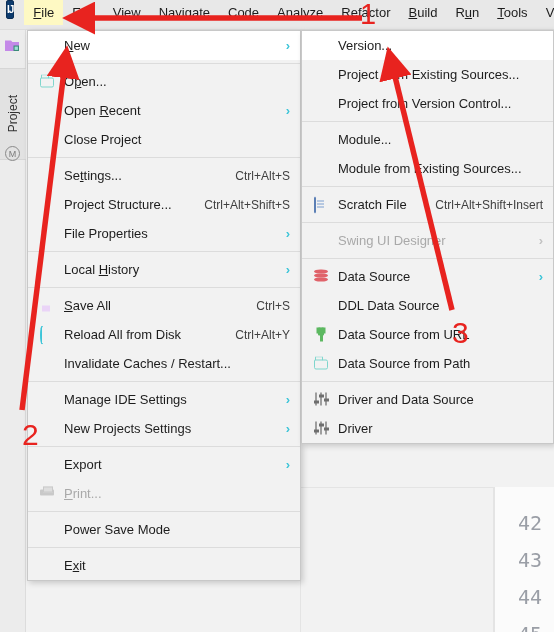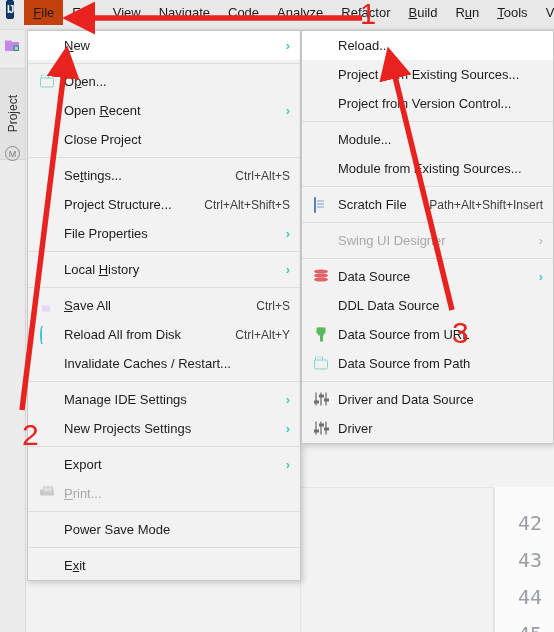--- a/index.html
+++ b/index.html
@@ -21,21 +21,21 @@
     width: 19px; height: 19px; margin-left: 6px; margin-right: 10px;
     background: linear-gradient(135deg,#0d3b6e 0%, #0d3b6e 100%);
     border: 1px solid #0a2d55; border-radius: 2px;
     color: #fff; font-size: 10px; font-weight: bold;
     display: flex; align-items: center; justify-content: center;
     letter-spacing: -1px;
   }
   .mb-item {
     font-size: 13px; color: #1c1c1c; padding: 5px 9px; white-space: nowrap;
   }
-  .mb-item.active { background: #c2410c; }
+  .mb-item.active { background: #fef9c3; }
   .mb-item u { text-decoration: underline; }
 
   
   .sidebar {
     position: absolute; left: 0; top: 30px; width: 26px; height: 602px;
     background: #ececec; border-right: 1px solid #dcdcdc;
   }
   .sb-folder {
     position: absolute; left: 5px; top: 8px; width: 16px; height: 13px;
   }
@@ -341,40 +341,40 @@
         <span class="label">Power Save Mode</span>
       </div>
       <div class="sep"></div>
       <div class="mi">
         <span class="label">E<u>x</u>it</span>
       </div>
     </div>
 
   <div class="menu" id="new-menu">
       <div class="mi selected">
-        <span class="label">Reload...</span>
+        <span class="label">Version...</span>
       </div>
       <div class="mi">
         <span class="label">Project from Existing Sources...</span>
       </div>
       <div class="mi">
         <span class="label">Project from Version Control...</span>
       </div>
       <div class="sep"></div>
       <div class="mi">
         <span class="label">Module...</span>
       </div>
       <div class="mi">
         <span class="label">Module from Existing Sources...</span>
       </div>
       <div class="sep"></div>
       <div class="mi">
         <span class="ico"><span class="ic-scratch"></span></span>
         <span class="label">Scratch File</span>
-        <span class="shortcut">Path+Alt+Shift+Insert</span>
+        <span class="shortcut">Ctrl+Alt+Shift+Insert</span>
       </div>
       <div class="sep"></div>
       <div class="mi disabled">
         <span class="label">Swing UI Designer</span>
         <span class="arrow">›</span>
       </div>
       <div class="sep"></div>
       <div class="mi">
         <span class="ico"><span class="ic-db"><span></span><span></span><span></span></span></span>
         <span class="label">Data Source</span>

